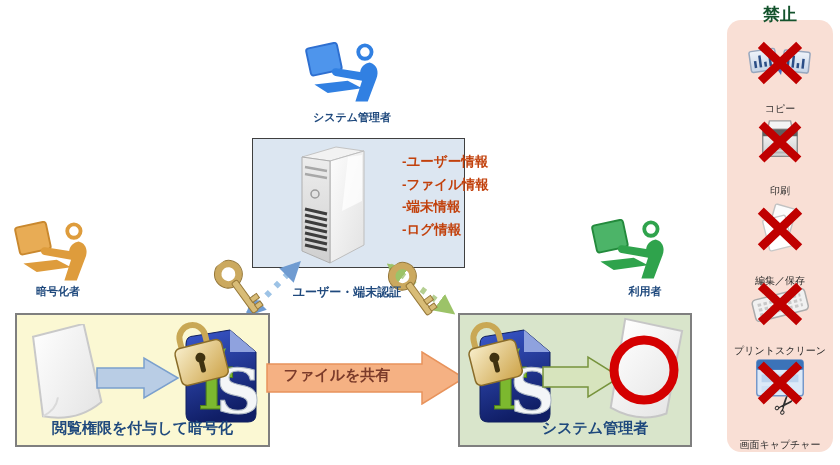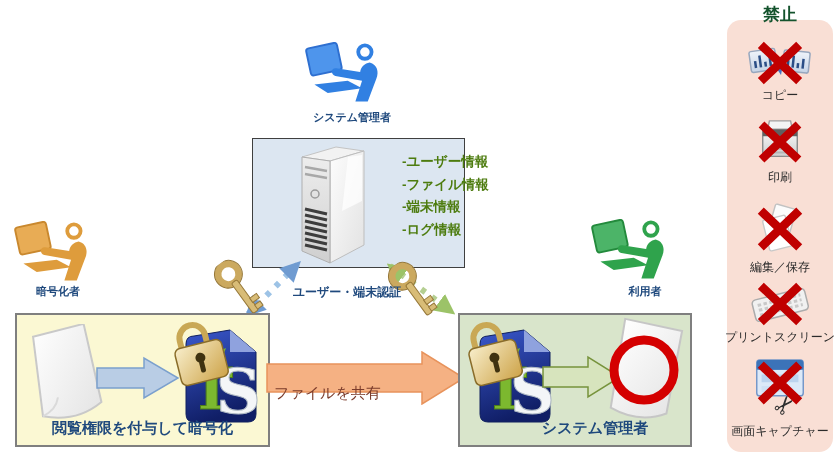--- a/index.html
+++ b/index.html
@@ -7,33 +7,33 @@
     position:relative;width:840px;height:465px;background:#ffffff;
     font-family:"Liberation Sans",sans-serif;overflow:hidden;
   }
   .abs{position:absolute;}
   .lbl{
     position:absolute;color:#1F497D;font-weight:bold;text-align:center;
     white-space:nowrap;line-height:1.15;
   }
   .actor-lbl{font-size:11px;}
   .srv-info{position:absolute;left:402px;top:151px;}
-  .srv-line{font-size:13.5px;font-weight:bold;color:#4d7c0f;line-height:22.5px;white-space:nowrap;}
+  .srv-line{font-size:13.5px;font-weight:bold;color:#c2410c;line-height:22.5px;white-space:nowrap;}
   .box{position:absolute;box-sizing:border-box;}
   .server-box{left:252px;top:138px;width:213px;height:130px;background:#DCE6F1;border:1.5px solid #3F3F3F;}
   .encrypt-box{left:15px;top:313px;width:255px;height:134px;background:#FBF8D3;border:2px solid #7F7F7F;}
   .view-box{left:458px;top:313px;width:234px;height:134px;background:#D9E5CB;border:2px solid #7F7F7F;}
   .caption{font-size:15px;}
-  .share-lbl{position:absolute;left:274px;top:384px;width:126px;text-align:left;font-size:15px;font-weight:normal;color:#7B3B2A;white-space:nowrap;}
+  .share-lbl{position:absolute;left:274px;top:366px;width:126px;text-align:center;font-size:15px;font-weight:bold;color:#7B3B2A;white-space:nowrap;}
   .panel{position:absolute;left:727px;top:20px;width:106px;height:432px;background:#F9DFD5;border-radius:14px;}
   .panel-title{position:absolute;left:727px;top:3px;width:106px;text-align:center;font-size:17px;font-weight:bold;color:#14532d;white-space:nowrap;}
   .p-item{position:absolute;left:727px;width:106px;display:flex;flex-direction:column;align-items:center;overflow:visible;}
   .p-icon-wrap{position:relative;display:flex;align-items:center;justify-content:center;}
   .xmark{position:absolute;left:50%;top:50%;transform:translate(-50%,-50%);z-index:3;}
-  .p-label{font-size:12px;color:#2B2B2B;white-space:nowrap;margin-top:3px;text-align:center;}
+  .p-label{font-size:10px;color:#2B2B2B;white-space:nowrap;margin-top:18px;text-align:center;}
   .key{transform:rotate(-36deg);}
 </style>
 </head>
 <body>
 
 <div id="stage">
 
   <svg width="0" height="0" style="position:absolute">
     <defs>
       <linearGradient id="blueGrad" x1="0" y1="0" x2="0.3" y2="1">

